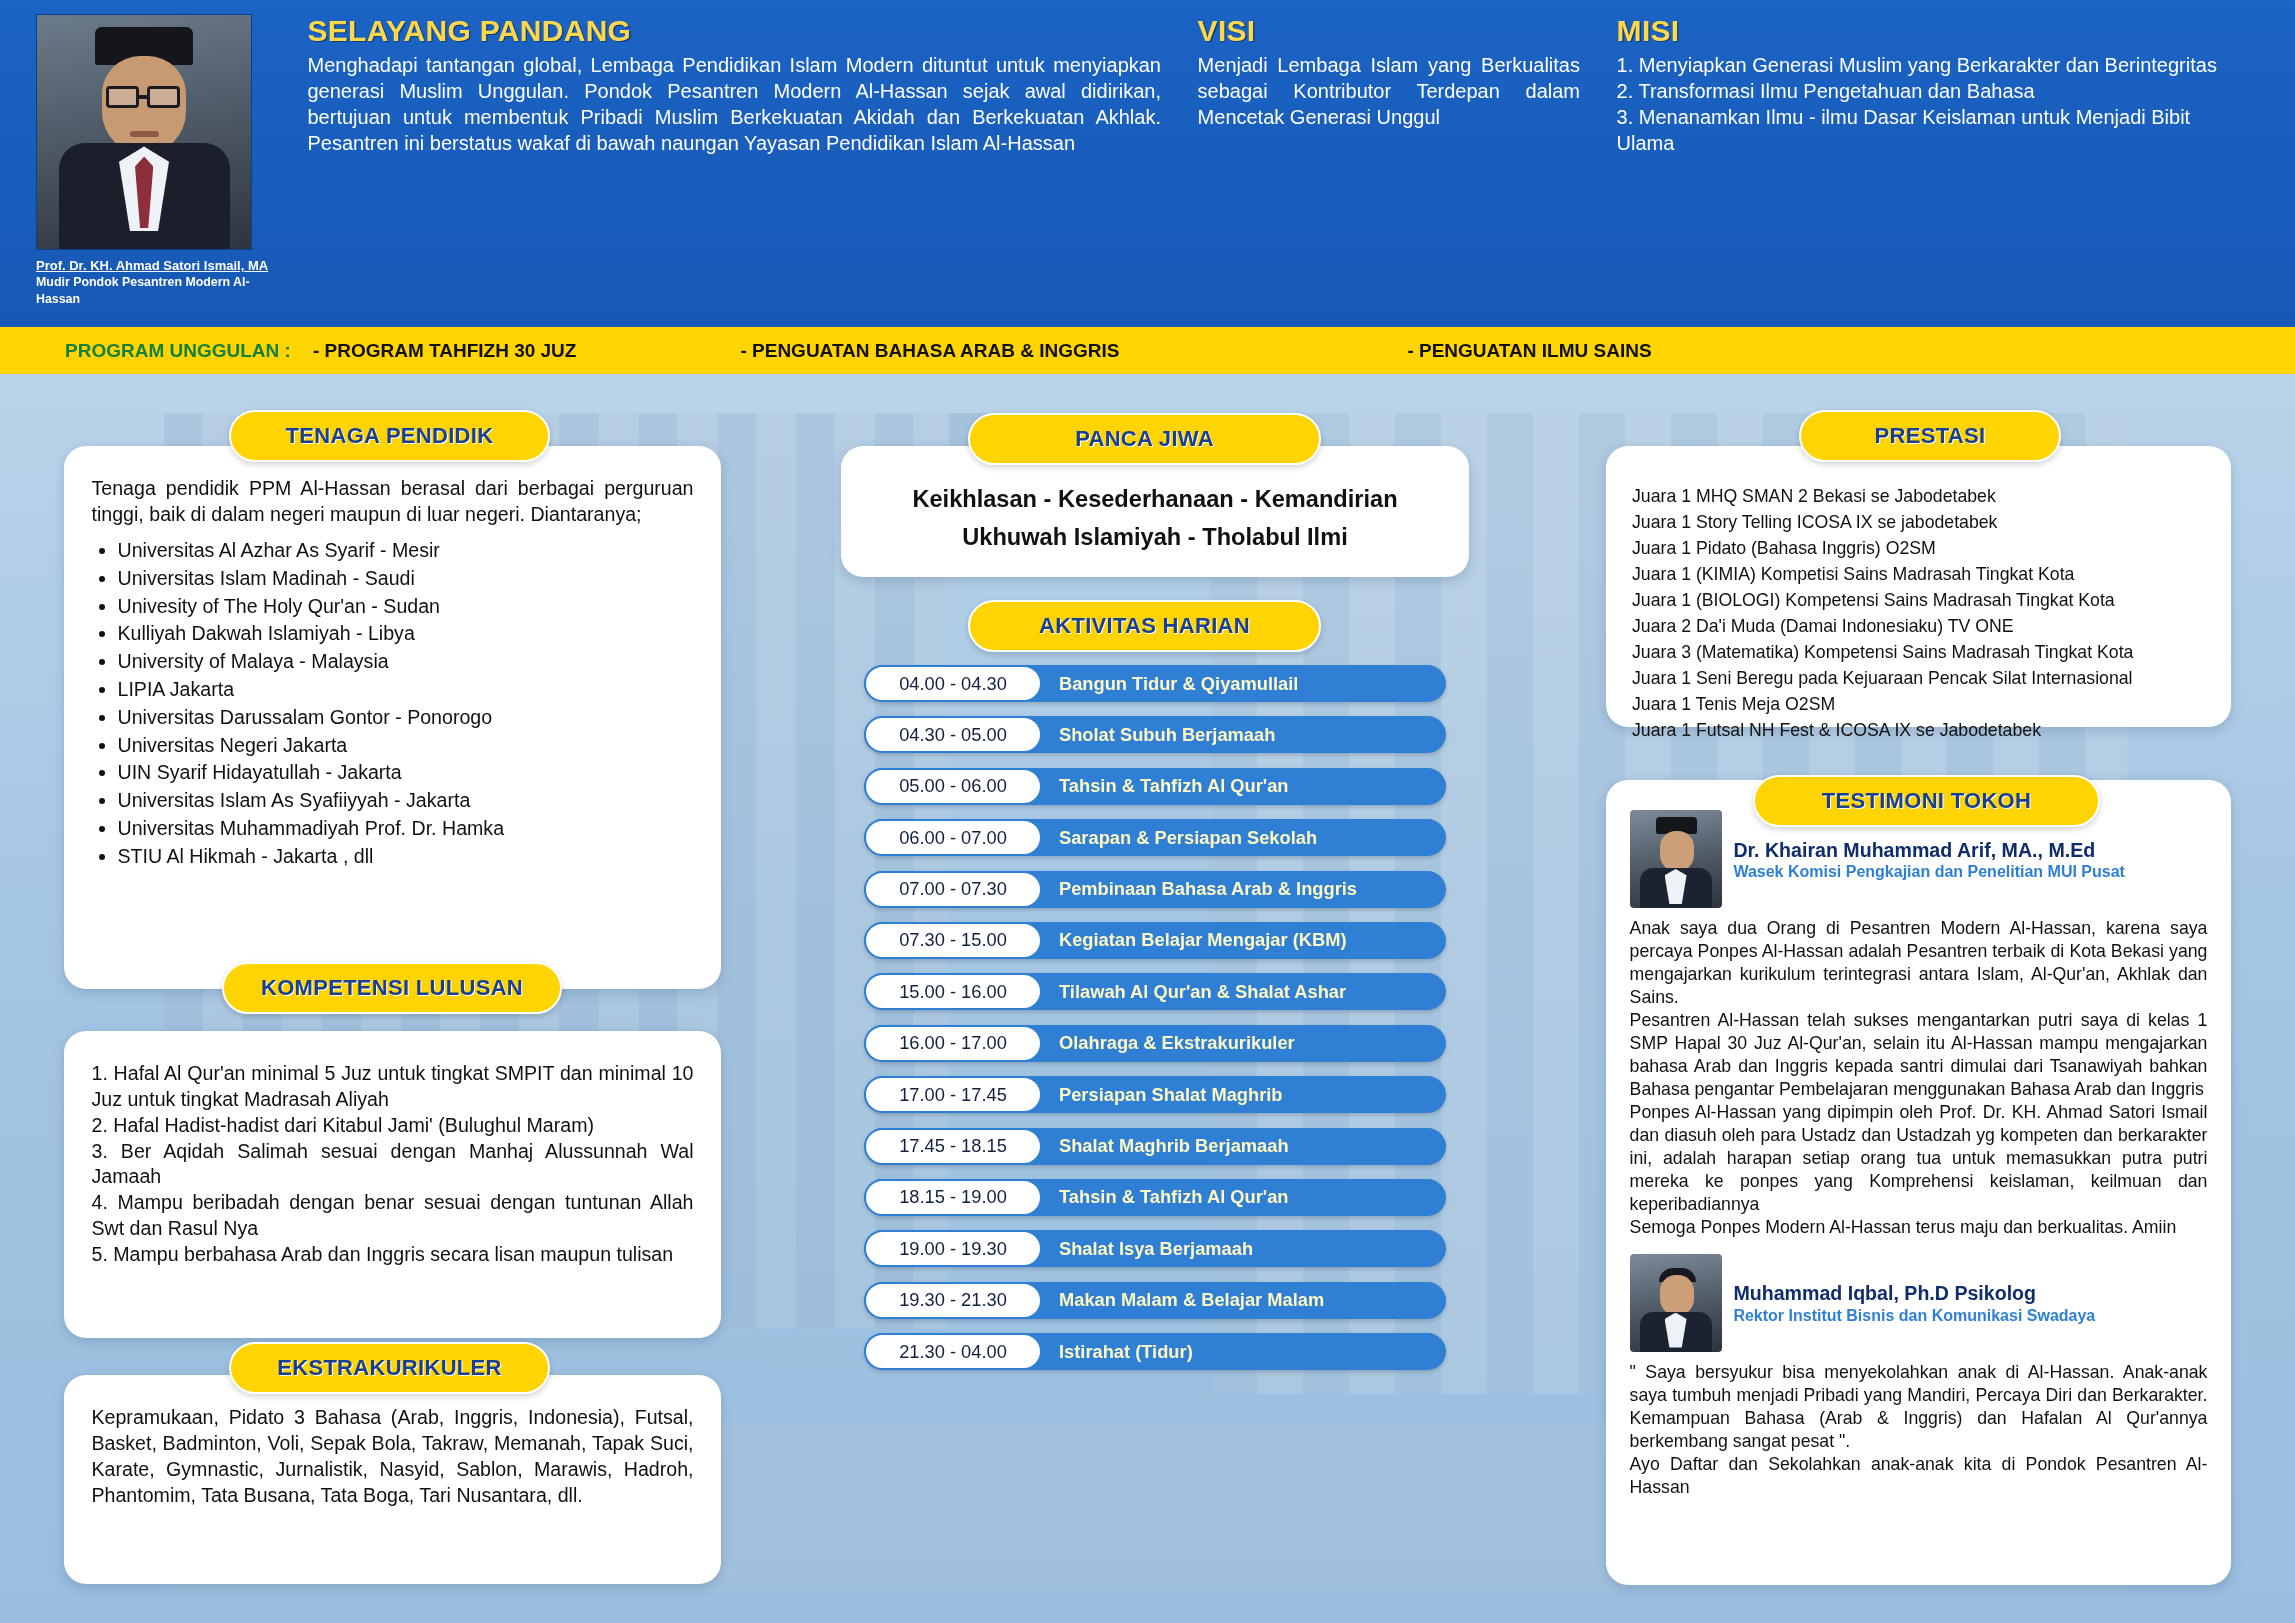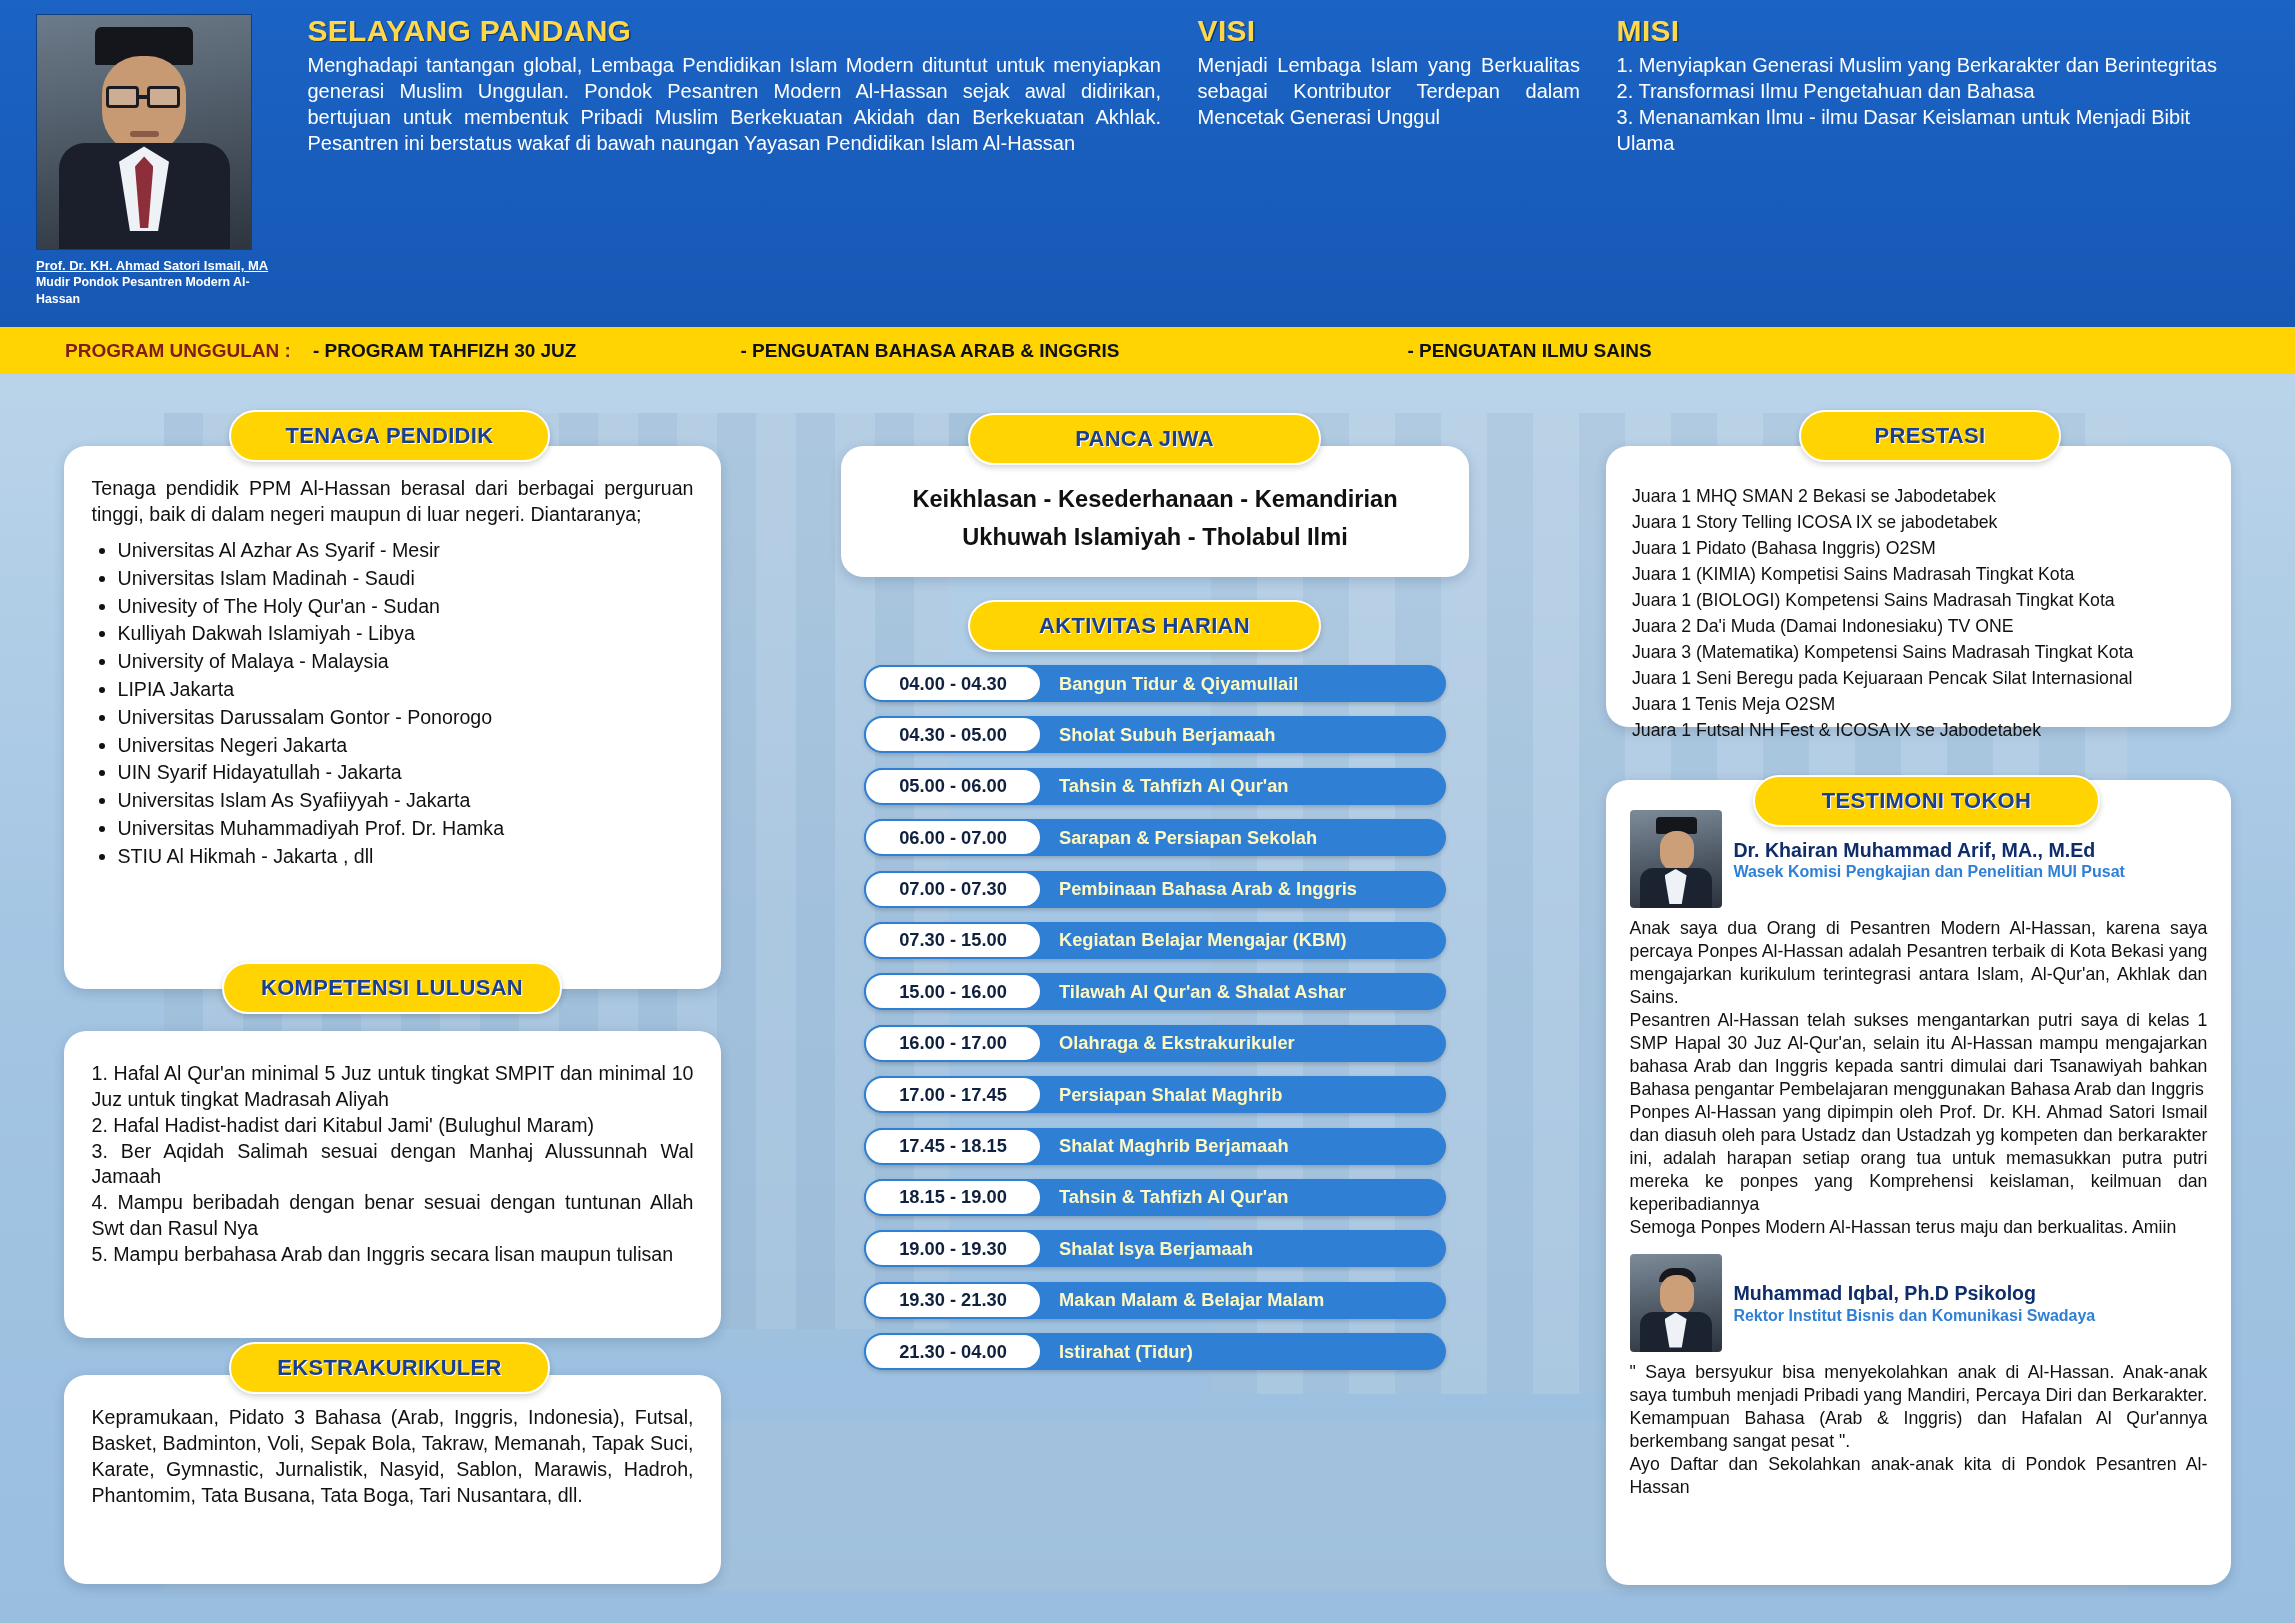--- a/index.html
+++ b/index.html
@@ -60,21 +60,21 @@
   .hdr-body {
     color:#ffffff; font-size:20px; line-height:1.3; text-align: justify;
   }
   .hdr-body-left { text-align: left; }
 
   
   .progbar {
     position:absolute; left:0; top:327px; width:2295px; height:47px;
     background:#ffd400; display:flex; align-items:center;
   }
-  .progbar .pu { font-size:19px; font-weight:bold; color:#7f1d1d; padding-left:65px; }
+  .progbar .pu { font-size:19px; font-weight:bold; color:#15803d; padding-left:65px; }
   .progbar .p1 { font-size:19px; font-weight:bold; color:#111; padding-left:22px; }
   .progbar .p2 { font-size:19px; font-weight:bold; color:#111; padding-left:164px; }
   .progbar .p3 { font-size:19px; font-weight:bold; color:#111; padding-left:288px; }
 
   
   .bodyarea {
     position:absolute; left:0; top:374px; width:2295px; height:1249px;
     background:
       linear-gradient(180deg, rgba(186,212,234,.75) 0%, rgba(160,195,226,.82) 45%, rgba(150,188,222,.9) 100%),
       #b9d2e8;
@@ -138,21 +138,21 @@
   #rib-aktivitas { left:968px; top:226px; width:353px; height:52px; font-size:22px; }
   .schedule { position:absolute; left:864px; top:291px; width:582px; }
   .srow {
     display:flex; align-items:center; height:37px; margin-bottom:14.4px;
     background:#2f7fd4; border-radius:19.6px; overflow:hidden;
     box-shadow: 0 2px 4.6px rgba(0,0,0,.18);
   }
   .stime {
     width:178px; height:37px; background:#ffffff; border:2px solid #2f7fd4;
     border-radius:19.6px; display:flex; align-items:center; justify-content:center;
-    font-size:18.3px; font-weight:bold; color:#10213f; flex:none;
+    font-size:18.3px; font-weight:normal; color:#10213f; flex:none;
   }
   .sact { padding-left:17px; font-size:18.3px; font-weight:bold; color:#fef9c3; }
 
   
   #card-prestasi { left:1606px; top:72px; width:625px; height:281px; }
   #rib-prestasi { left:1799px; top:36px; width:262px; height:52px; font-size:22px; }
   .prest-line { font-size:17.7px; line-height:1.47; color:#111; }
 
   #card-testi { left:1606px; top:406px; width:625px; height:805px; }
   #rib-testi { left:1753px; top:373px; width:347px; height:52px; font-size:22px;margin-top:28px; }

